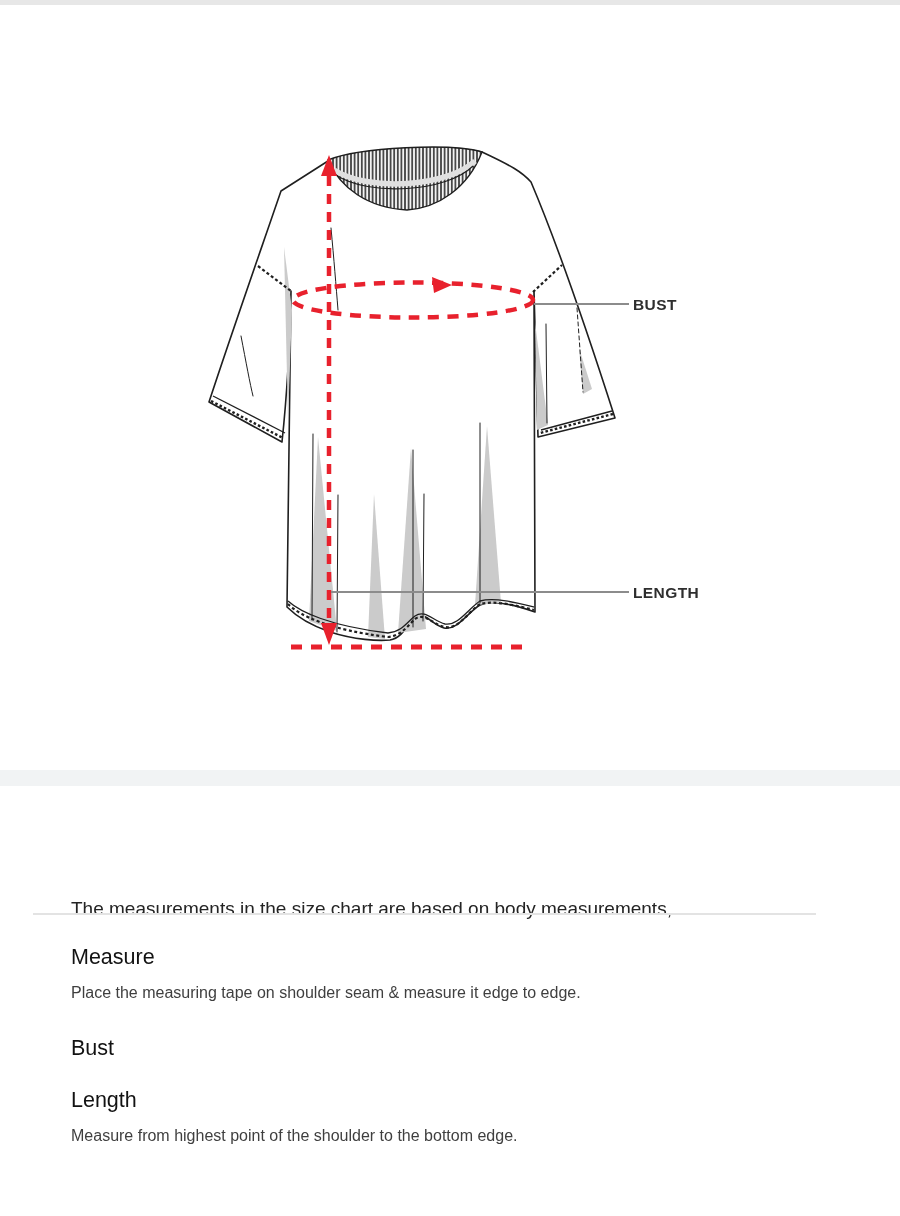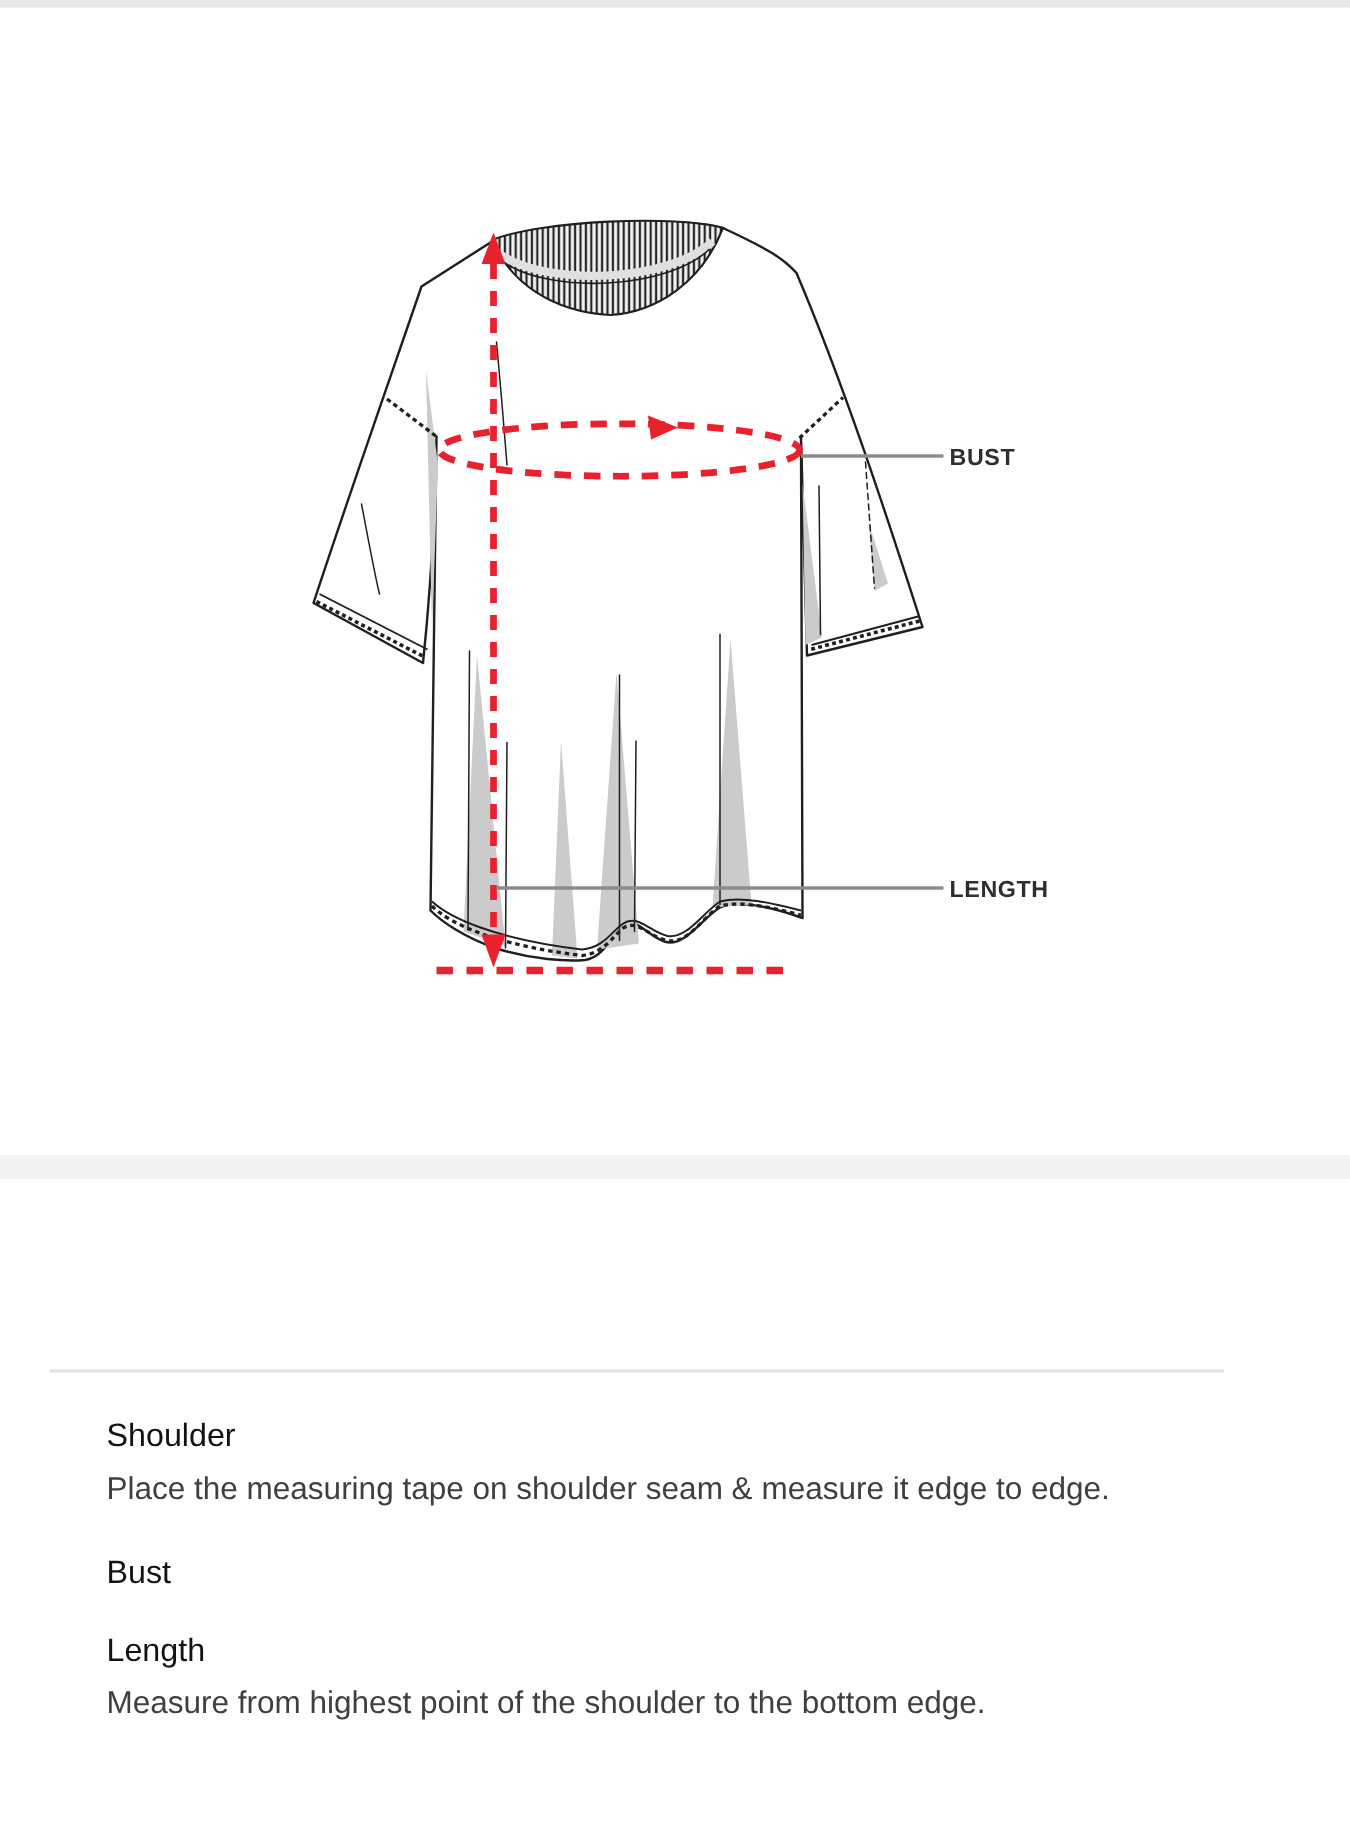--- a/index.html
+++ b/index.html
@@ -16,21 +16,21 @@
     position:absolute;top:831px;left:71px;width:760px;
     font-size:19px;line-height:31px;color:#242424;white-space:pre-wrap;
   }
   .thin-divider{position:absolute;top:913px;left:33px;width:783px;height:2px;background:#e3e3e3;}
   .sections{position:absolute;top:945px;left:71px;width:740px;}
   .m-section + .m-section{margin-top:28px;}
   .m-section h2{
     margin:0 0 8px 0;font-size:21.5px;line-height:24px;font-weight:400;color:#121212;
   }
   .m-section p{
-    margin:0;font-size:21px;line-height:31px;font-weight:400;color:#3f3f3f;max-width:722px;
+    margin:0;font-size:16px;line-height:31px;font-weight:400;color:#3f3f3f;max-width:722px;
   }
   svg text{font-family:"Liberation Sans","DejaVu Sans",sans-serif;}
 </style>
 </head>
 <body>
 
 <div class="topbar"></div>
 
 <div class="diagram-wrap">
   <svg width="900" height="770" viewBox="0 0 900 770">
@@ -123,27 +123,28 @@
     <g font-size="15.5" font-weight="600" letter-spacing="0.4" fill="#2e2e2e">
       <text x="633" y="310">BUST</text>
       <text x="633" y="598">LENGTH</text>
     </g>
   </svg>
 </div>
 
 <div class="band-divider"></div>
 
 <div class="note">
+  <div>The measurements in the size chart are based on body measurements,</div>
 </div>
 
 <div class="thin-divider"></div>
 
 <div class="sections">
   <div class="m-section">
-    <h2>Shoulder</h2>
+    <h2>Measure</h2>
     <p>Place the measuring tape on shoulder seam &amp; measure it edge to edge.</p>
   </div>
   <div class="m-section">
     <h2>Bust</h2>
   </div>
   <div class="m-section">
     <h2>Length</h2>
     <p>Measure from highest point of the shoulder to the bottom edge.</p>
   </div>
 </div>

